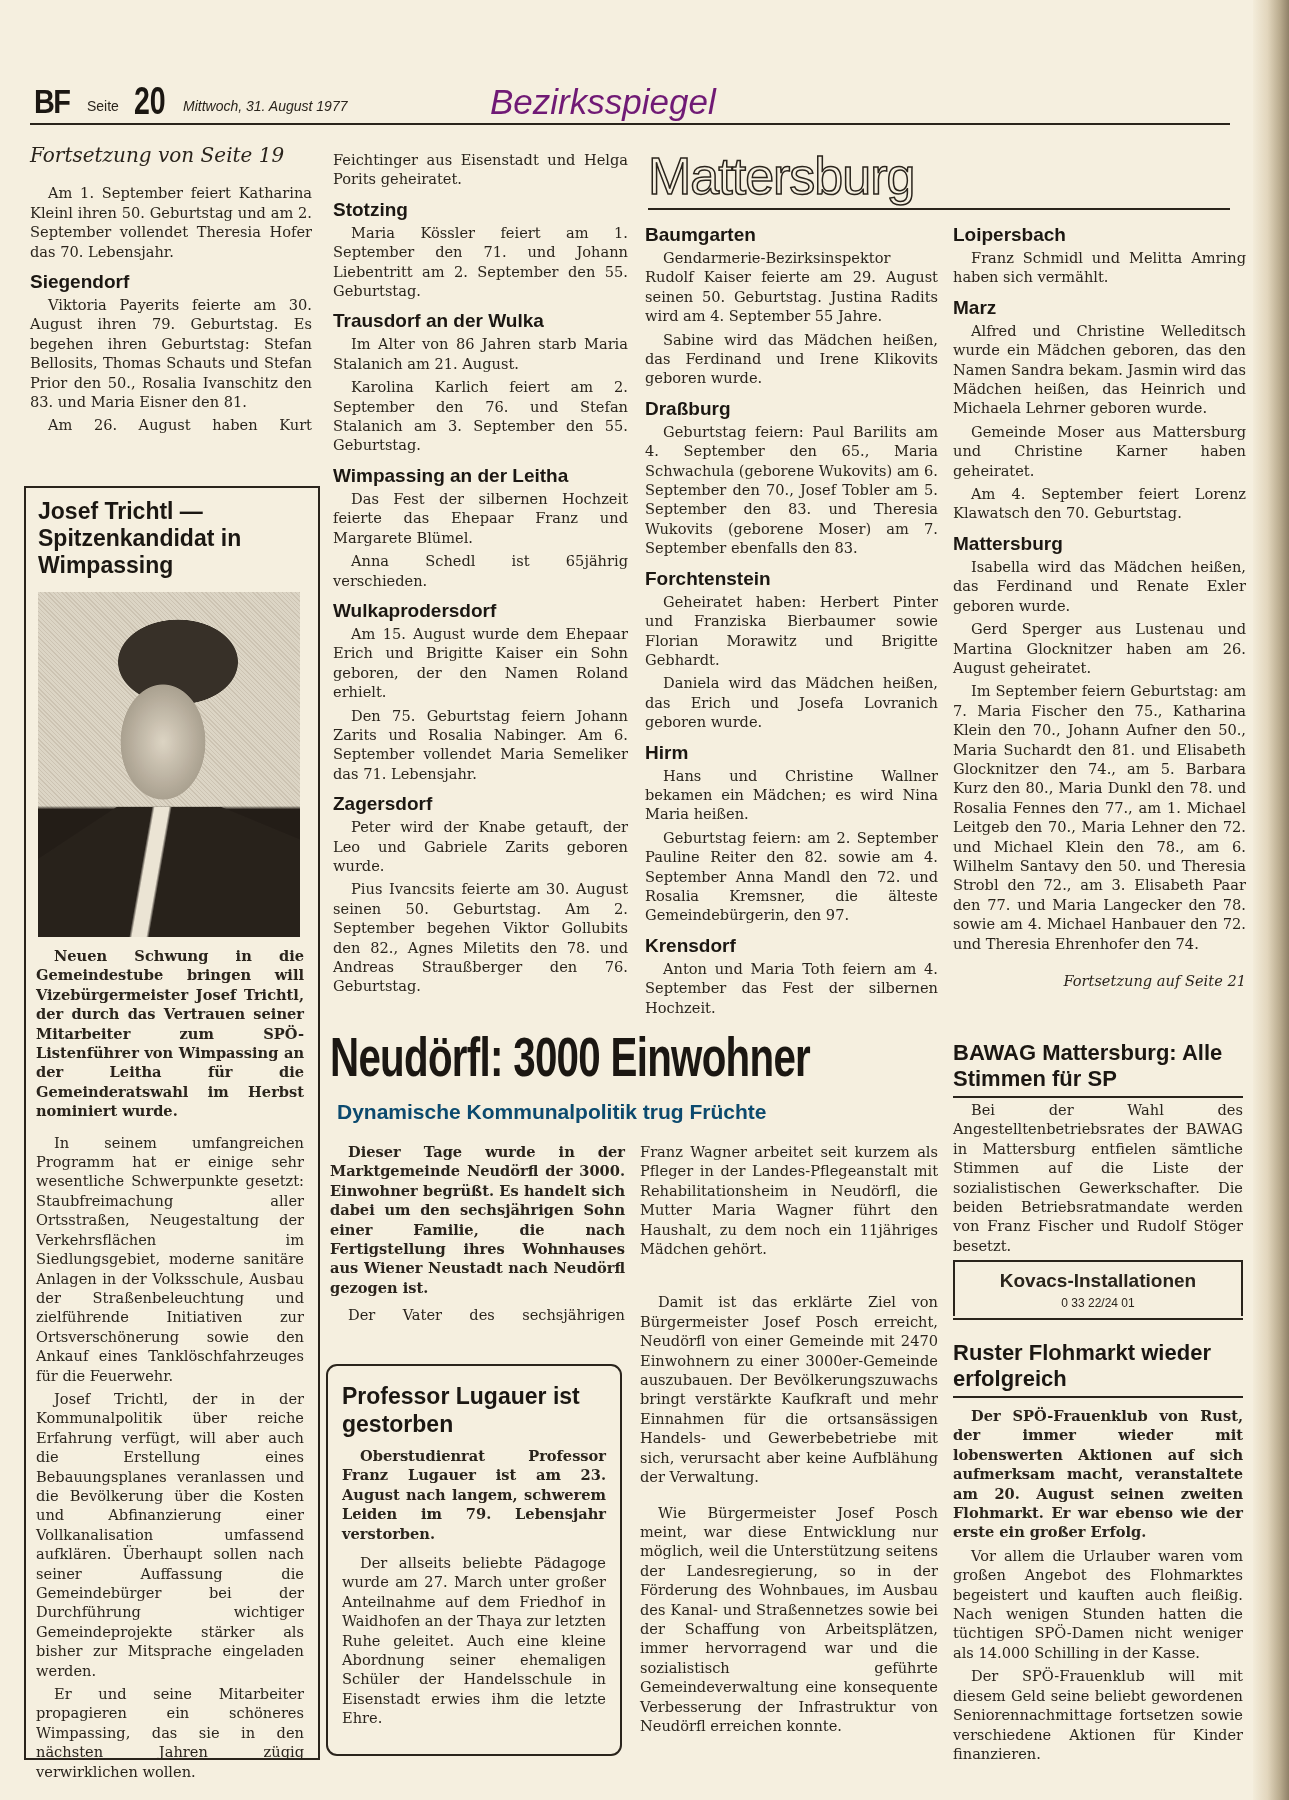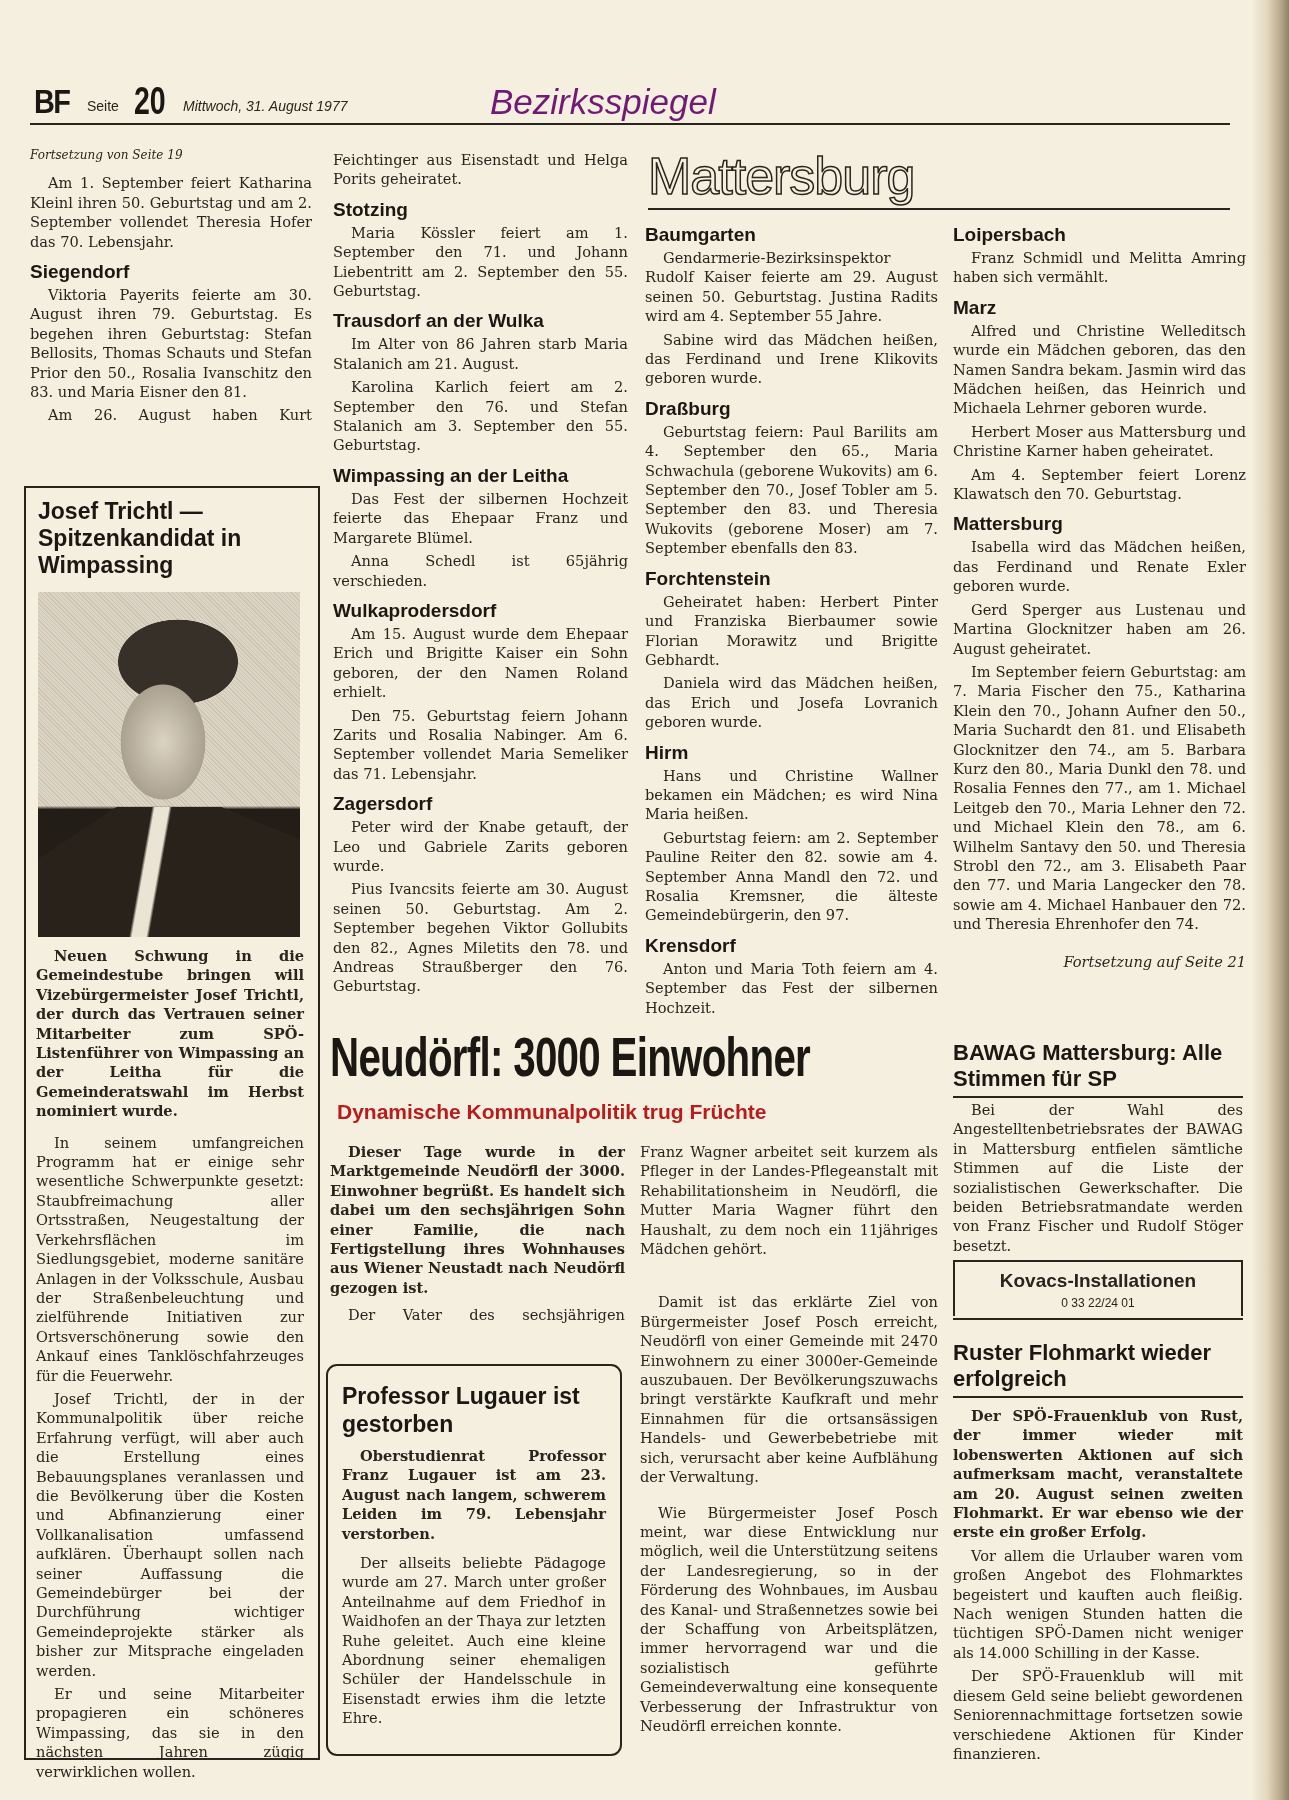--- a/index.html
+++ b/index.html
@@ -19,21 +19,21 @@
   .mh-num { position:absolute; left:104px; top:2px; font-family:"Liberation Sans",sans-serif; font-weight:bold; font-size:38px; transform:scaleX(0.75); transform-origin:left; color:#1b1712; }
   .mh-date { position:absolute; left:153px; top:20px; font-family:"Liberation Sans",sans-serif; font-style:italic; font-size:14px; }
   .mh-title { position:absolute; left:460px; top:4px; font-family:"Liberation Sans",sans-serif; font-style:italic; font-size:35px; color:#701a75; }
   .rule-top { left:30px; top:123px; width:1200px; height:2px; background:#2a241c; }
 
   .col { position:absolute; font-size:14.6px; line-height:19.4px; text-align:justify; }
   .col p { margin:0; text-indent:18px; }
   .col p.noind { text-indent:0; }
   .col p + p { margin-top:4px; }
   .h { font-family:"Liberation Sans",sans-serif; font-weight:bold; font-size:19px; line-height:22px; margin:10px 0 2px 0; color:#1b1712; }
-  .cont { font-style:italic; font-size:12px; margin-bottom:8px; }
+  .cont { font-style:italic; font-size:20px; margin-bottom:18px; }
   .cont-right { font-style:italic; text-align:right; margin-top:18px; }
 
   .box { position:absolute; border:2px solid #2a241c; }
   .box-h { font-family:"Liberation Sans",sans-serif; font-weight:bold; color:#1b1712; }
   .lead { font-weight:bold; }
 
   .photo { position:absolute; left:38px; top:592px; width:262px; height:345px;
     background:
       radial-gradient(ellipse 70px 95px at 125px 150px, #d8d0c0 0%, #a89f8f 60%, transparent 61%),
       radial-gradient(ellipse 85px 60px at 140px 70px, #3a342c 0%, #3a342c 70%, transparent 71%),
@@ -41,21 +41,21 @@
       repeating-linear-gradient(45deg, #d8d1c2 0 2px, #c8c0b0 2px 3px);
     filter:contrast(1.05); }
   .photo-body { position:absolute; left:0; bottom:0; width:100%; height:130px;
     background:linear-gradient(100deg,#2c2620 0%,#2c2620 40%,#e6dfd0 41%,#e6dfd0 46%,#2c2620 47%); clip-path:polygon(0 40%,30% 0,70% 0,100% 25%,100% 100%,0 100%); }
 
   .matt-title { left:648px; top:148px; font-family:"Liberation Sans",sans-serif; font-size:52px; color:#f5efdf;
     -webkit-text-stroke:1.5px #2a241c; letter-spacing:-1px; line-height:56px; }
   .matt-rule { left:648px; top:208px; width:582px; height:2px; background:#2a241c; }
 
   .neu-head { left:330px; top:1028px; font-family:"Liberation Sans",sans-serif; font-weight:bold; font-size:56px; letter-spacing:-1px; transform:scaleX(0.72); transform-origin:left; white-space:nowrap; color:#1b1712; line-height:58px; }
-  .neu-sub { left:337px; top:1100px; font-family:"Liberation Sans",sans-serif; font-weight:bold; font-size:21px; color:#b91c1c; }
+  .neu-sub { left:337px; top:1100px; font-family:"Liberation Sans",sans-serif; font-weight:bold; font-size:21px; color:#0c4a6e; }
 
   .side-h { font-family:"Liberation Sans",sans-serif; font-weight:bold; font-size:22px; line-height:26px; color:#1b1712; }
   .hr { height:2px; background:#2a241c; }
 </style>
 </head>
 <body>
 
 <div class="edge"></div>
 
 <div class="abs masthead">
@@ -123,21 +123,21 @@
   <p>Geburtstag feiern: am 2. September Pauline Reiter den 82. sowie am 4. September Anna Mandl den 72. und Rosalia Kremsner, die älteste Gemeindebürgerin, den 97.</p>
   <div class="h">Krensdorf</div>
   <p>Anton und Maria Toth feiern am 4. September das Fest der silbernen Hochzeit.</p>
 </div>
 
 <div class="col" style="left:953px; top:224px; width:293px;">
   <div class="h" style="margin-top:0;">Loipersbach</div>
   <p>Franz Schmidl und Melitta Amring haben sich vermählt.</p>
   <div class="h">Marz</div>
   <p>Alfred und Christine Welleditsch wurde ein Mädchen geboren, das den Namen Sandra bekam. Jasmin wird das Mädchen heißen, das Heinrich und Michaela Lehrner geboren wurde.</p>
-  <p>Herbert Moser aus Mattersburg und Christine Karner haben geheiratet.</p>
+  <p>Gemeinde Moser aus Mattersburg und Christine Karner haben geheiratet.</p>
   <p>Am 4. September feiert Lorenz Klawatsch den 70. Geburtstag.</p>
   <div class="h">Mattersburg</div>
   <p>Isabella wird das Mädchen heißen, das Ferdinand und Renate Exler geboren wurde.</p>
   <p>Gerd Sperger aus Lustenau und Martina Glocknitzer haben am 26. August geheiratet.</p>
   <p>Im September feiern Geburtstag: am 7. Maria Fischer den 75., Katharina Klein den 70., Johann Aufner den 50., Maria Suchardt den 81. und Elisabeth Glocknitzer den 74., am 5. Barbara Kurz den 80., Maria Dunkl den 78. und Rosalia Fennes den 77., am 1. Michael Leitgeb den 70., Maria Lehner den 72. und Michael Klein den 78., am 6. Wilhelm Santavy den 50. und Theresia Strobl den 72., am 3. Elisabeth Paar den 77. und Maria Langecker den 78. sowie am 4. Michael Hanbauer den 72. und Theresia Ehrenhofer den 74.</p>
   <div class="cont-right">Fortsetzung auf Seite 21</div>
 </div>
 
 <div class="abs neu-head">Neudörfl: 3000 Einwohner</div>
 <div class="abs neu-sub">Dynamische Kommunalpolitik trug Früchte</div>

